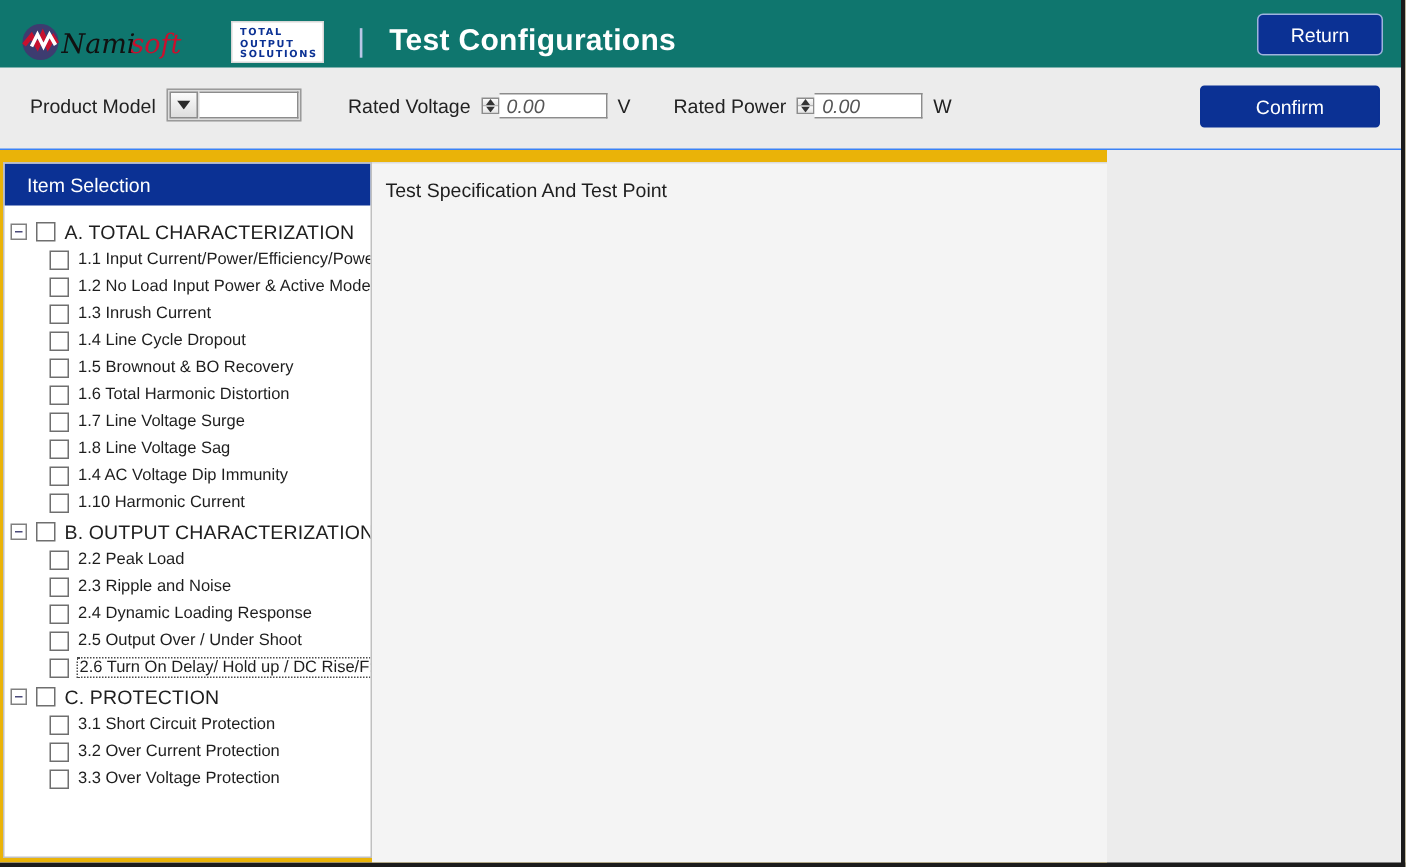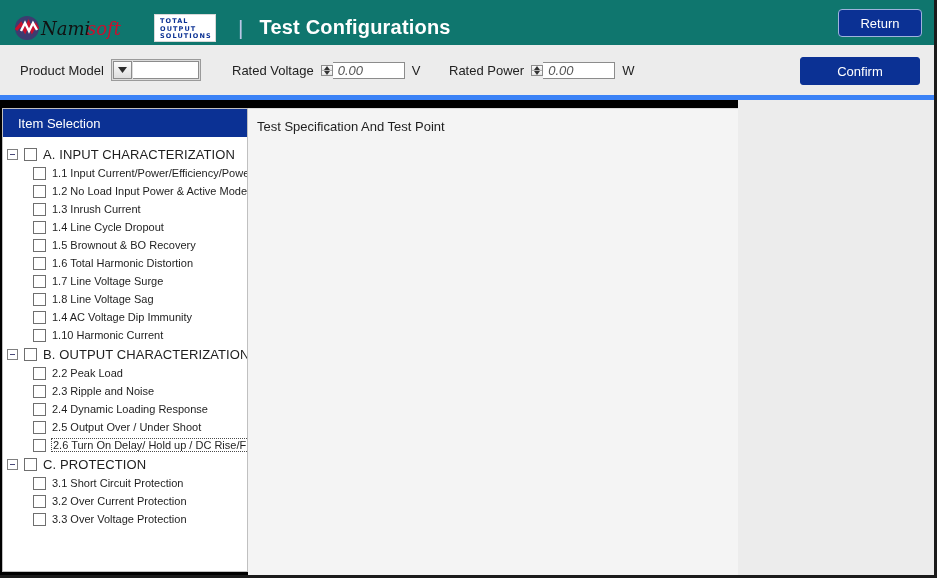--- a/index.html
+++ b/index.html
@@ -92,21 +92,21 @@
     cursor: pointer;
   }
 
   
   .parambar {
     position: absolute;
     left: 0; top: 45px;
     width: 934px;
     height: 55px;
     background: #ececec;
-    border-bottom: 5px solid #3b82f6;
+    border-bottom: 1px solid #3b82f6;
     box-sizing: border-box;
   }
   .field-group {
     position: absolute;
     display: flex;
     align-items: center;
     top: 14px;
     gap: 7px;
   }
   .field-label {
@@ -204,21 +204,21 @@
     justify-content: center;
     cursor: pointer;
   }
 
   
   .content {
     position: absolute;
     left: 0; top: 100px;
     width: 738px;
     height: 475px;
-    background: #000000;
+    background: #eab308;
   }
   .tree-panel {
     position: absolute;
     left: 2px; top: 8px;
     width: 246px;
     height: 464px;
     background: #ffffff;
     border: 1px solid #c0c0c0;
     box-sizing: border-box;
     overflow: hidden;
@@ -391,21 +391,21 @@
   <div class="content">
 
     <div class="tree-panel">
       <div class="tree-header">Item Selection</div>
       <div class="tree-body" id="tree-body">
           <div class="tree-row group">
             <div class="expander">
               <i></i>
             </div>
             <div class="chk"></div>
-            <span class="group-label">A. INPUT CHARACTERIZATION</span>
+            <span class="group-label">A. TOTAL CHARACTERIZATION</span>
           </div>
           <div class="tree-row child">
             <div class="chk"></div>
             <span class="child-label">1.1 Input Current/Power/Efficiency/Powe</span>
           </div>
           <div class="tree-row child">
             <div class="chk"></div>
             <span class="child-label">1.2 No Load Input Power &amp; Active Mode I</span>
           </div>
           <div class="tree-row child">

